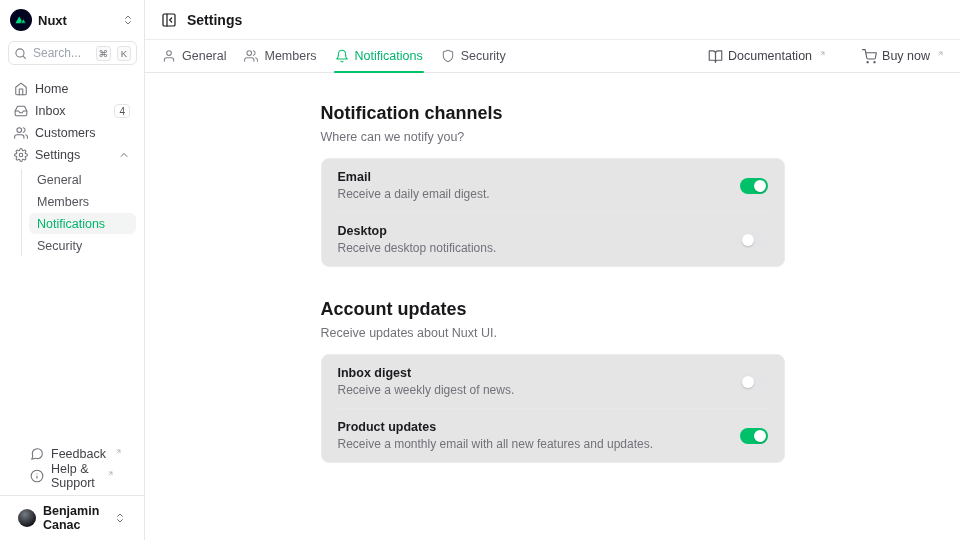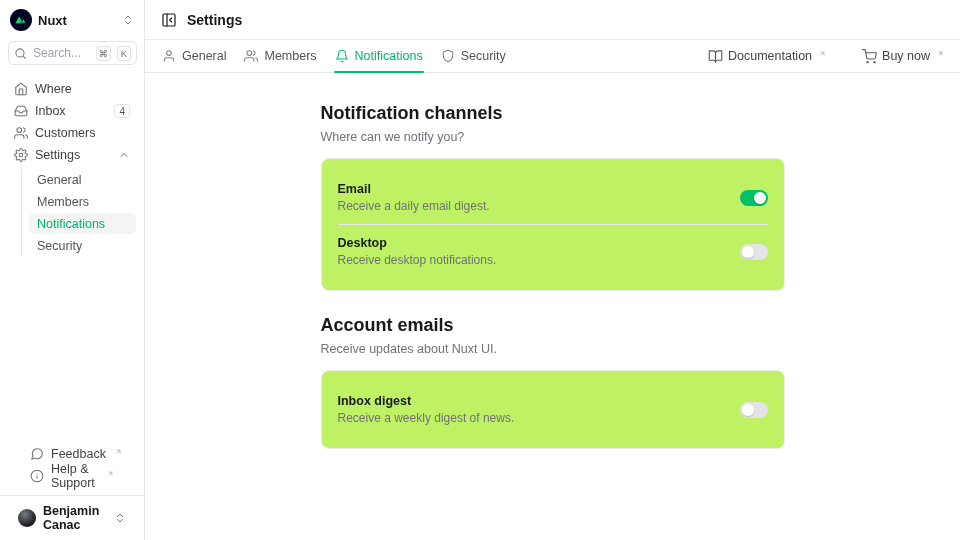--- a/index.html
+++ b/index.html
@@ -53,21 +53,21 @@
   .tb-spacer { flex:1; }
   .tb-action { display:flex; align-items:center; gap:5px; font-size:12.5px; font-weight:500; color:#43434b; cursor:pointer; }
   .tb-action svg.lead { color:#5b5b66; }
   .tb-gap { width:4px; }
 
   
   .content { flex:1; overflow:hidden; display:flex; justify-content:center; }
   .col { width:464px; padding-top:30px; }
   .sec-title { font-size:18px; font-weight:700; color:#18181b; margin-bottom:6px; }
   .sec-desc { font-size:12.5px; color:#71717a; margin-bottom:14px; }
-  .card { background:#bef264; border:1px solid #ececee; border-radius:8px; padding:12px 16px; margin-bottom:24px; }
+  .card { background:#e5e5e5; border:1px solid #ececee; border-radius:8px; padding:0 16px; margin-bottom:32px; }
   .row { display:flex; align-items:center; gap:16px; padding:11px 0; }
   .row + .row { border-top:1px solid #e8e8ea; }
   .row-text { flex:1; min-width:0; }
   .row-label { font-size:12.5px; font-weight:600; color:#1b1b1f; margin-bottom:3px; }
   .row-desc { font-size:12px; color:#71717a; }
 
   .toggle { width:28px; height:16px; border-radius:9px; background:#e4e4e7; position:relative; cursor:pointer; flex:none; }
   .toggle .knob { position:absolute; top:2px; left:2px; width:12px; height:12px; border-radius:50%; background:#fff; box-shadow:0 1px 2px rgba(0,0,0,.18); }
   .toggle.on { background:#00c16a; }
   .toggle.on .knob { left:14px; }
@@ -108,21 +108,21 @@
     </button>
 
     <nav class="nav">
       <button class="nav-item">
         <span class="icon-muted">
           <svg width="14" height="14" viewBox="0 0 24 24" fill="none" stroke="currentColor" stroke-width="1.8" stroke-linecap="round" stroke-linejoin="round">
               <path d="M3 9l9-7 9 7v11a2 2 0 0 1-2 2H5a2 2 0 0 1-2-2z"></path>
               <path d="M9 22V12h6v10"></path>
             </svg>
         </span>
-        <span class="nlabel">Where</span>
+        <span class="nlabel">Home</span>
       </button>
 
       <button class="nav-item">
         <span class="icon-muted">
           <svg width="14" height="14" viewBox="0 0 24 24" fill="none" stroke="currentColor" stroke-width="1.8" stroke-linecap="round" stroke-linejoin="round">
               <path d="M22 12h-6l-2 3h-4l-2-3H2"></path>
               <path d="M5.45 5.11 2 12v6a2 2 0 0 0 2 2h16a2 2 0 0 0 2-2v-6l-3.45-6.89A2 2 0 0 0 16.76 4H7.24a2 2 0 0 0-1.79 1.11z"></path>
             </svg>
         </span>
         <span class="nlabel">Inbox</span>
@@ -317,31 +317,40 @@
                 <div class="row-desc">Receive desktop notifications.</div>
               </div>
               <button class="toggle">
                   <span class="knob"></span>
                 </button>
             </div>
           </div>
         </section>
 
         <section>
-          <div class="sec-title">Account emails</div>
+          <div class="sec-title">Account updates</div>
           <div class="sec-desc">Receive updates about Nuxt UI.</div>
           <div class="card">
             <div class="row">
               <div class="row-text">
                 <div class="row-label">Inbox digest</div>
                 <div class="row-desc">Receive a weekly digest of news.</div>
               </div>
               <button class="toggle">
                   <span class="knob"></span>
                 </button>
             </div>
+            <div class="row">
+              <div class="row-text">
+                <div class="row-label">Product updates</div>
+                <div class="row-desc">Receive a monthly email with all new features and updates.</div>
+              </div>
+              <button class="toggle on">
+                  <span class="knob"></span>
+                </button>
+            </div>
           </div>
         </section>
 
       </div>
     </div>
   </main>
 </div>
 
 </body></html>

